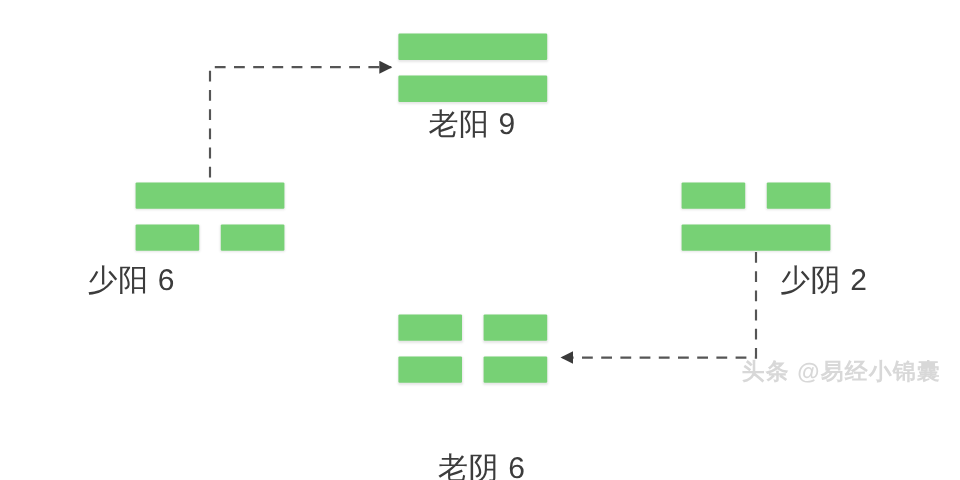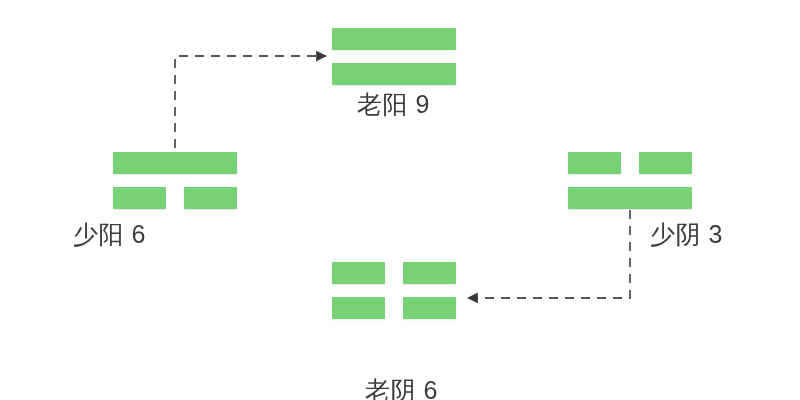--- a/index.html
+++ b/index.html
@@ -139,28 +139,29 @@
 
   <div class="symbol" id="sym-shaoyin">
     <div class="yao broken">
       <div class="bar left"></div>
       <div class="bar right"></div>
     </div>
     <div class="yao solid">
       <div class="bar"></div>
     </div>
   </div>
-  <div class="label" id="lbl-shaoyin">少阴 3</div>
+  <div class="label" id="lbl-shaoyin">少阴 2</div>
 
   <div class="symbol" id="sym-laoyin">
     <div class="yao broken">
       <div class="bar left"></div>
       <div class="bar right"></div>
     </div>
     <div class="yao broken">
       <div class="bar left"></div>
       <div class="bar right"></div>
     </div>
   </div>
   <div class="label" id="lbl-laoyin">老阴 6</div>
 
+  <div id="watermark">头条 @易经小锦囊</div>
 
 </div>
 
 </body></html>

